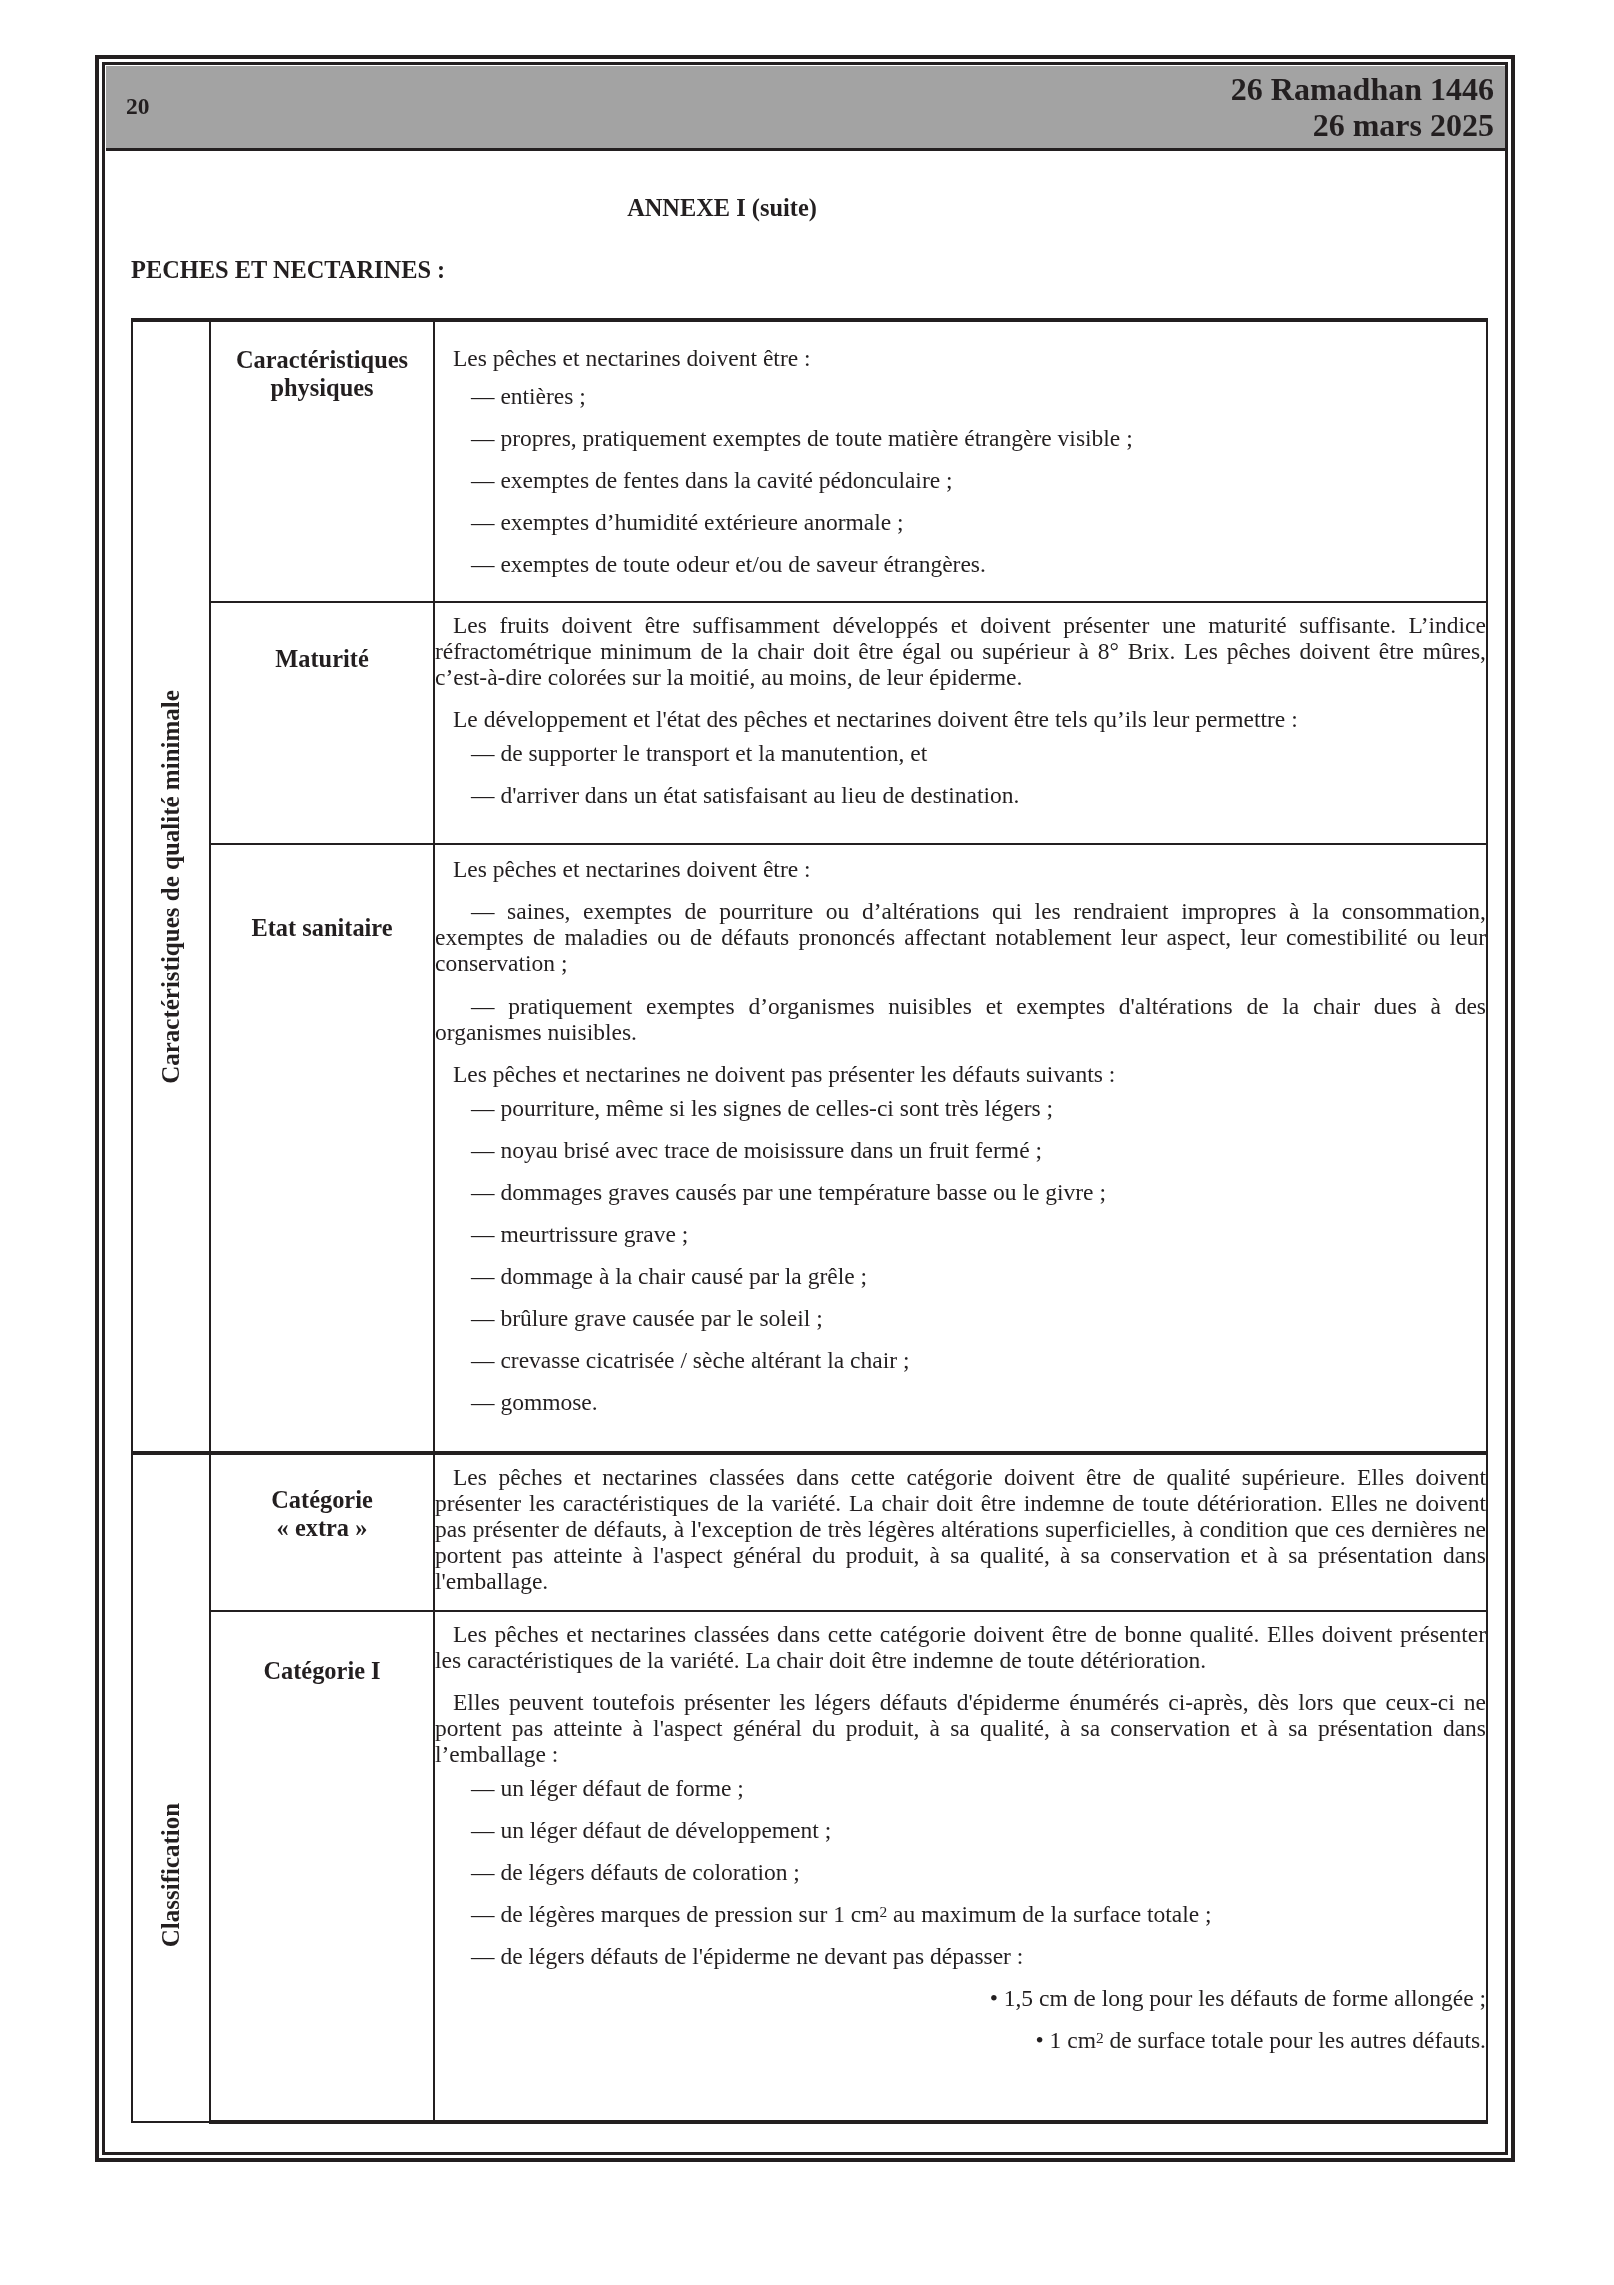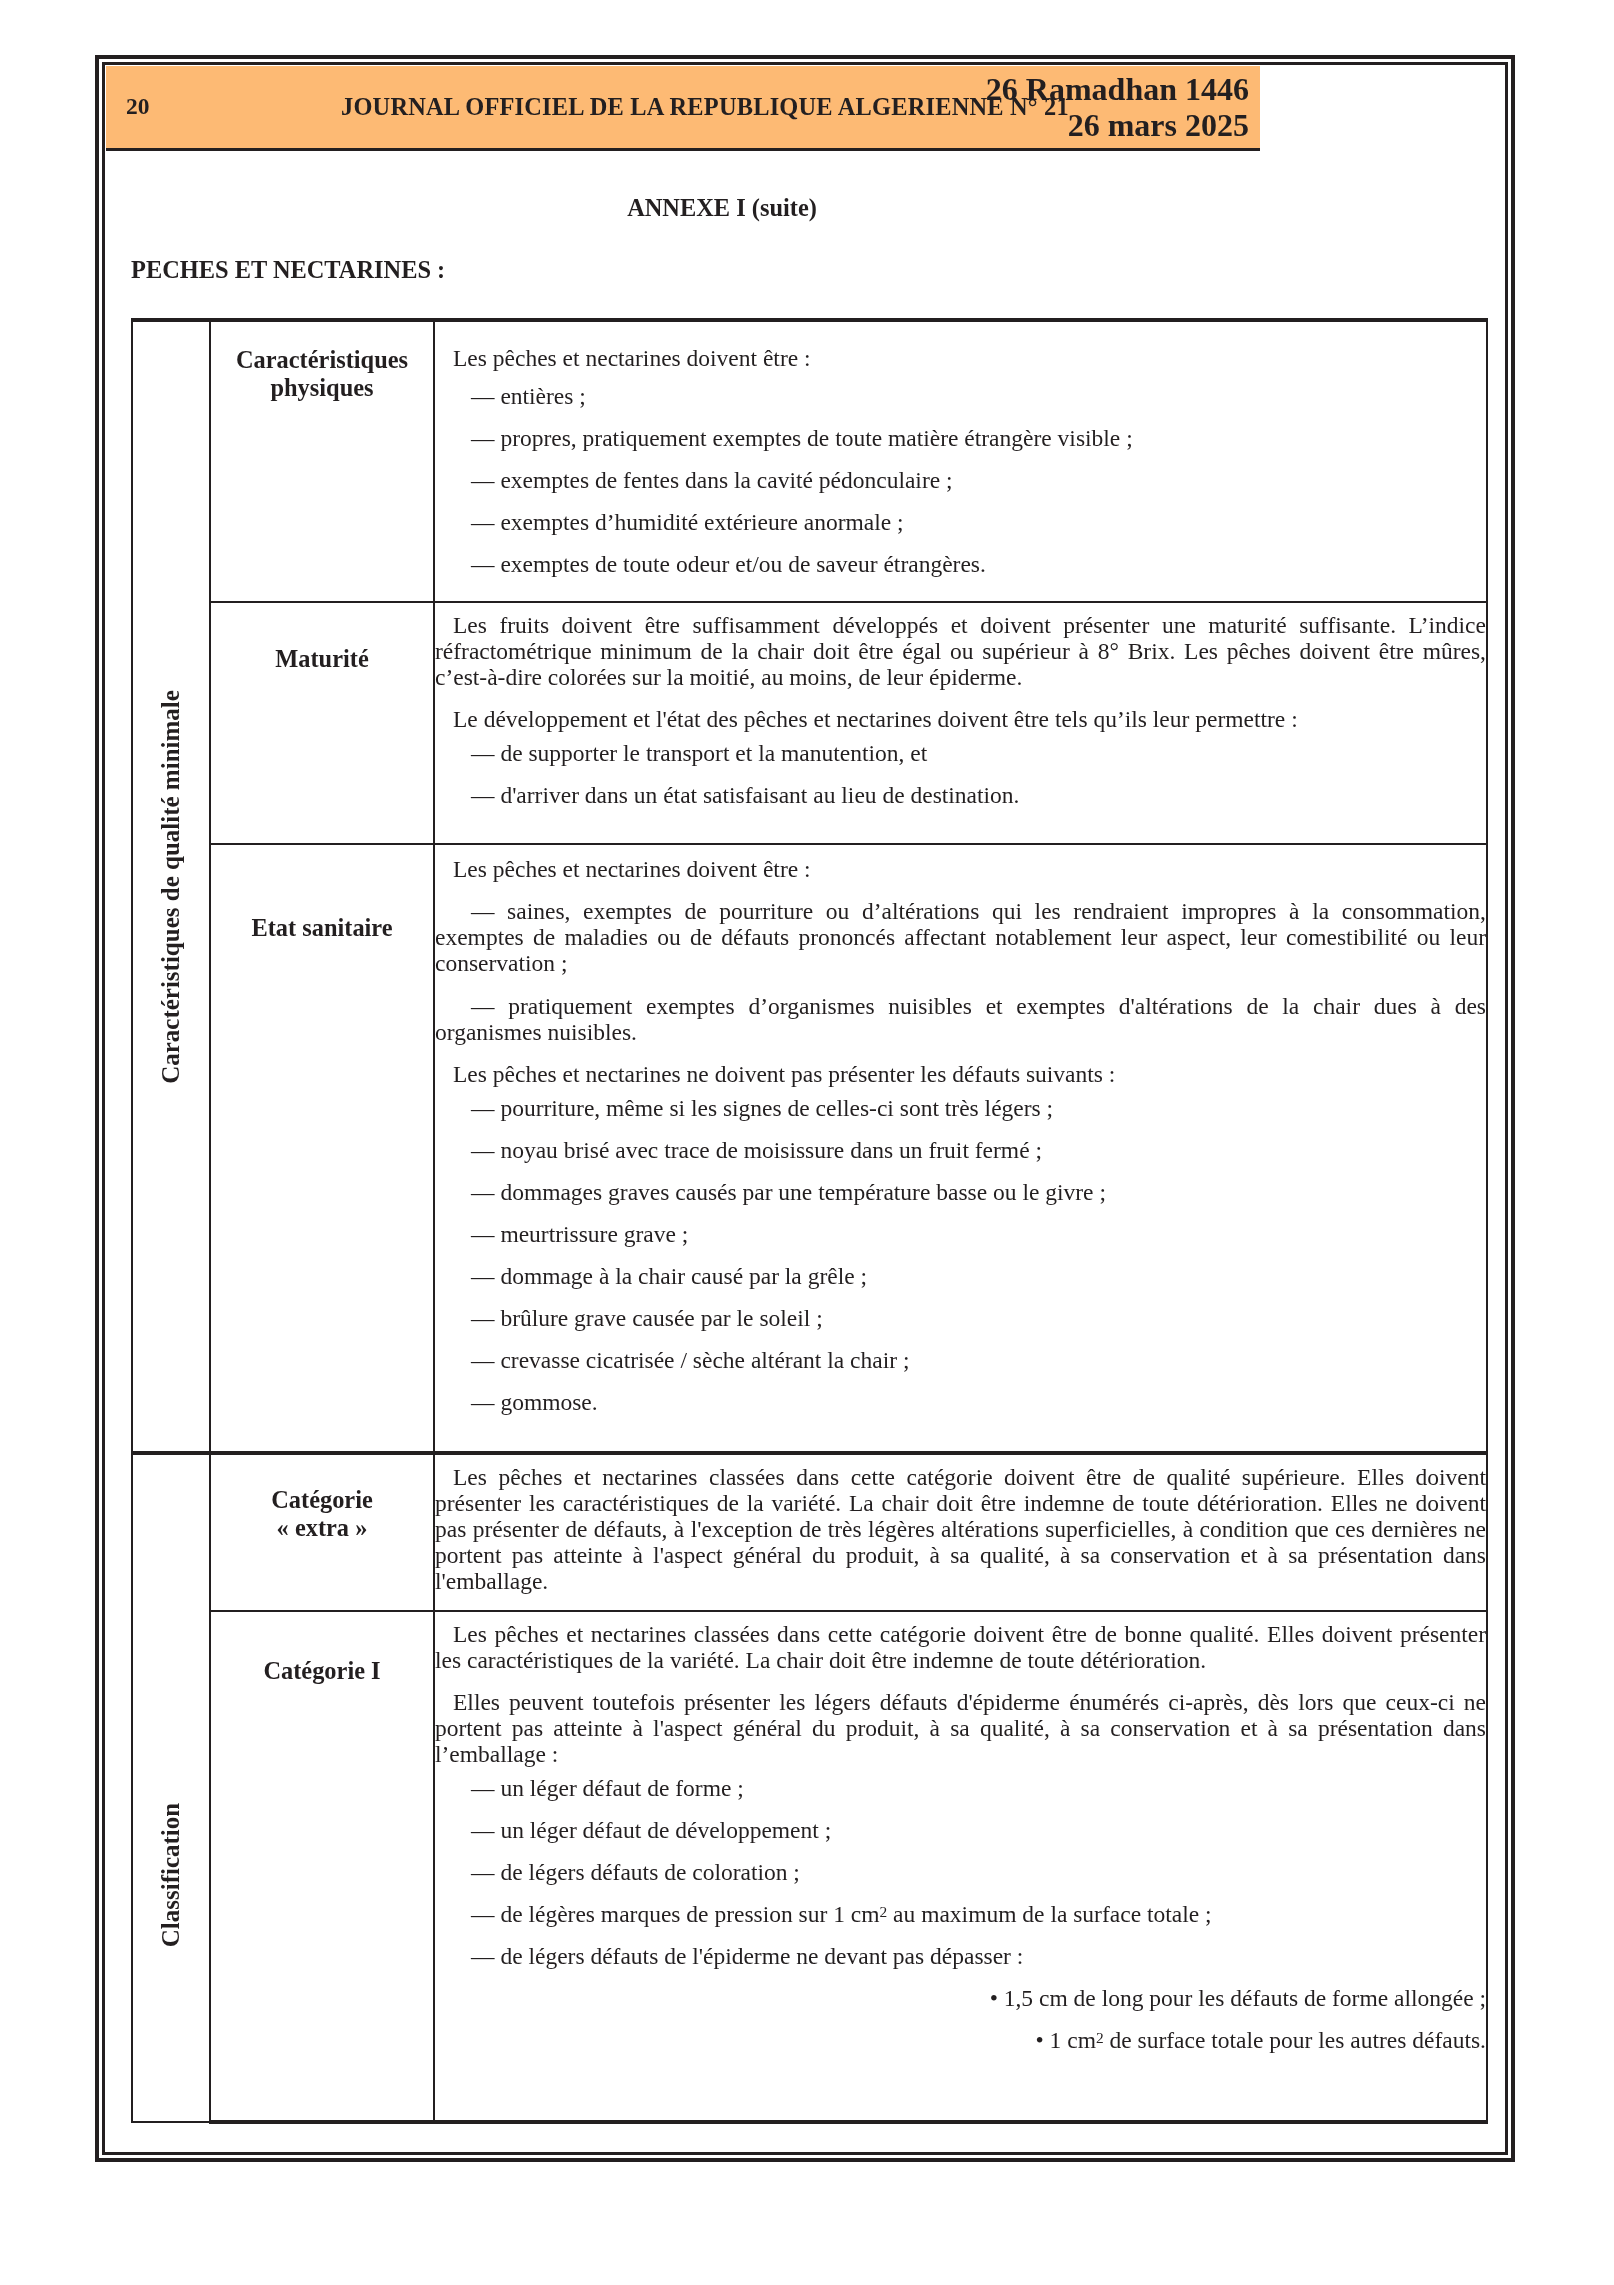--- a/index.html
+++ b/index.html
@@ -2,22 +2,22 @@
 <html style="font-size:14.5px"><head>
 <meta charset="utf-8">
 <style>
   html, body { margin:0; padding:0; background:#ffffff; }
   body { width:1615px; height:2285px; position:relative; overflow:hidden;
          font-family:"Liberation Serif","DejaVu Serif",serif; color:#231f20; }
   .outer { position:absolute; left:95px; top:55px; width:1420px; height:2107px;
            border:4.5px solid #231f20; box-sizing:border-box; }
   .inner { position:absolute; left:102px; top:62px; width:1406px; height:2093px;
            border:3.6px solid #231f20; box-sizing:border-box; }
-  .header { position:absolute; left:106px; top:66px; width:1154px; height:85px;
-            background:#fdba74; border-bottom:3.6px solid #231f20; box-sizing:border-box; }
+  .header { position:absolute; left:106px; top:66px; width:1399px; height:85px;
+            background:#a3a3a3; border-bottom:3.6px solid #231f20; box-sizing:border-box; }
   .hdr-page { position:absolute; left:20px; top:27px; font-weight:bold; font-size:23.5px; }
   .hdr-title { position:absolute; left:235px; top:27px; font-weight:bold; font-size:24.4px; letter-spacing:0.2px; }
   .hdr-date { position:absolute; right:11px; top:5.4px; text-align:right; font-weight:bold; font-size:32px; line-height:36px; }
   .annex { position:absolute; left:0; width:1444px; top:194px; text-align:center;
            font-weight:bold; font-size:24.4px; }
   .section-title { position:absolute; left:131px; top:256px; font-weight:bold; font-size:24.4px; }
 
   table.spec { position:absolute; left:131px; top:318px; width:1355px;
                border-collapse:collapse; table-layout:fixed; }
   table.spec td { border:2.7px solid #231f20; vertical-align:top; padding:0;margin-left:17px; }
@@ -45,21 +45,20 @@
   sup { font-size:15.4px; vertical-align:5.4px; line-height:0; }
 </style>
 </head>
 <body>
 
 <div class="outer"></div>
 <div class="inner"></div>
 
 <div class="header">
   <span class="hdr-page">20</span>
-  <span class="hdr-title">JOURNAL OFFICIEL DE LA REPUBLIQUE ALGERIENNE N° 21</span>
   <div class="hdr-date">
     <div>26 Ramadhan 1446</div>
     <div>26 mars 2025</div>
   </div>
 </div>
 
 <div class="annex">ANNEXE I (suite)</div>
 <div class="section-title">PECHES ET NECTARINES :</div>
 
 <table class="spec">

